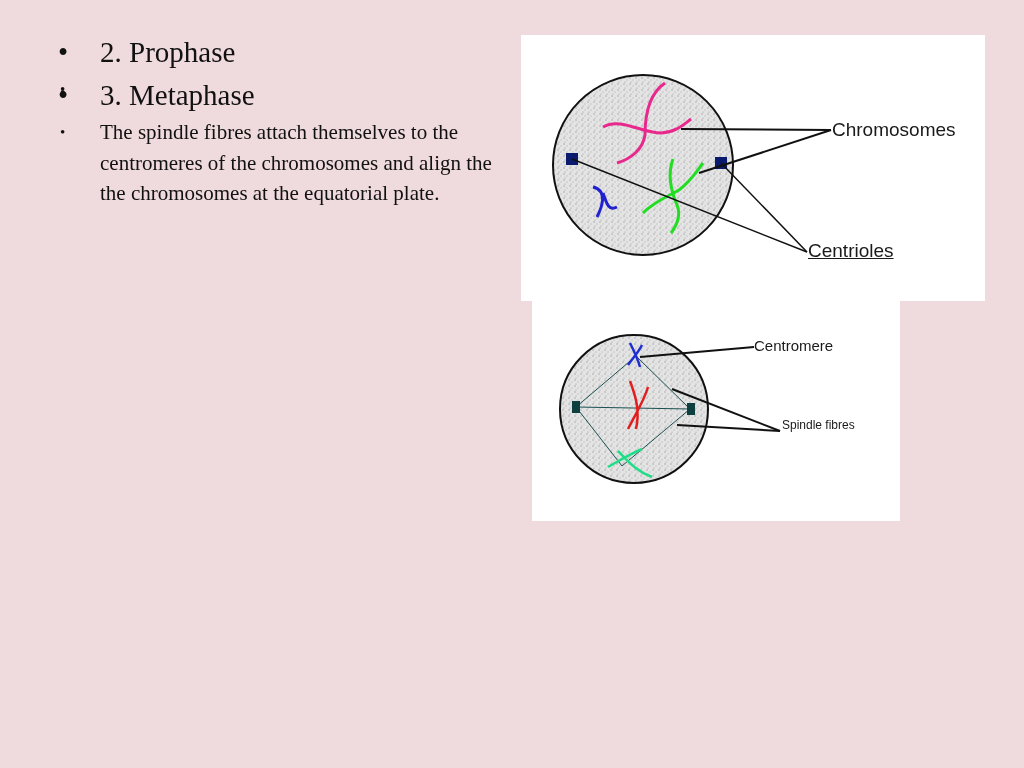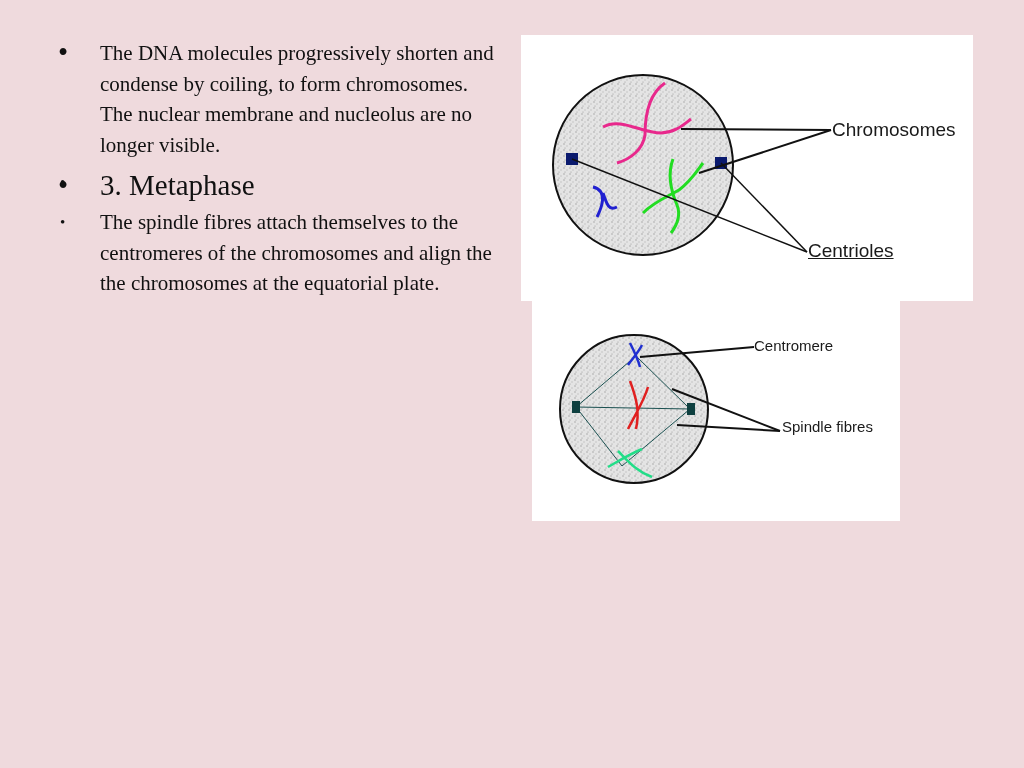--- a/index.html
+++ b/index.html
@@ -11,35 +11,35 @@
       position:relative;
     }
     .text-col { position:absolute; left:58px; top:34px; width:440px; }
     .bullet { position:relative; padding-left:42px; }
     .bullet .dot { position:absolute; left:0; top:0; }
     .b-head { font-size:29px; line-height:36px; margin-bottom:4px; }
     .b-head .dot { font-size:29px; }
     .b-body { font-size:21px; line-height:30.5px; margin-bottom:7px; }
     .b-body .dot { font-size:15px; left:2px; }
     .panel { position:absolute; background:#fff; }
-    .panel1 { left:521px; top:35px; width:452px; height:266px; }
+    .panel1 { left:521px; top:35px; width:452px; height:266px;padding-left:12px; }
     .panel2 { left:532px; top:301px; width:368px; height:220px; }
     .lbl { position:absolute; font-family:"Liberation Sans", "DejaVu Sans", sans-serif; color:#1a1a1a; }
     svg { position:absolute; left:0; top:0; }
   </style>
 </head>
 <body>
 
 <div class="text-col">
   <div class="bullet b-head">
     <span class="dot">•</span>
+    <span>2. Prophase</span>
   </div>
   <div class="bullet b-body">
     <span class="dot">•</span>
-    <span>The DNA molecules progressively shorten and condense by coiling, to form chromosomes. The nuclear membrane and nucleolus are no longer visible.</span>
   </div>
   <div class="bullet b-body">
     <span class="dot">•</span>
   </div>
   <div class="bullet b-head">
     <span class="dot">•</span>
     <span>3. Metaphase</span>
   </div>
   <div class="bullet b-body">
     <span class="dot">•</span>
@@ -93,14 +93,14 @@
     <path d="M98 42 C102 50,106 58,108 66 M110 44 C106 52,100 58,96 64" stroke="#2030d0" stroke-width="2.5" fill="none"></path>
     <path d="M98 80 C104 96,108 110,104 128 M116 86 C112 100,104 112,96 128" stroke="#e02020" stroke-width="2.5" fill="none"></path>
     <path d="M76 166 C90 158,100 152,110 148 M86 150 C96 160,104 170,120 176" stroke="#22dd88" stroke-width="2.5" fill="none"></path>
     <rect x="40" y="100" width="8" height="12" fill="#0e4040"></rect>
     <rect x="155" y="102" width="8" height="12" fill="#0e4040"></rect>
     <line x1="108" y1="56" x2="222" y2="46" stroke="#111" stroke-width="2"></line>
     <line x1="140" y1="88" x2="248" y2="130" stroke="#111" stroke-width="2"></line>
     <line x1="145" y1="124" x2="248" y2="130" stroke="#111" stroke-width="2"></line>
   </svg>
   <span class="lbl" style="left:222px;top:36px;font-size:15px;">Centromere</span>
-  <span class="lbl" style="left:250px;top:117px;font-size:15px;text-align:center;">Spindle fibres</span>
+  <span class="lbl" style="left:250px;top:117px;font-size:12px;text-align:center;">Spindle fibres</span>
 </div>
 
 </body></html>

